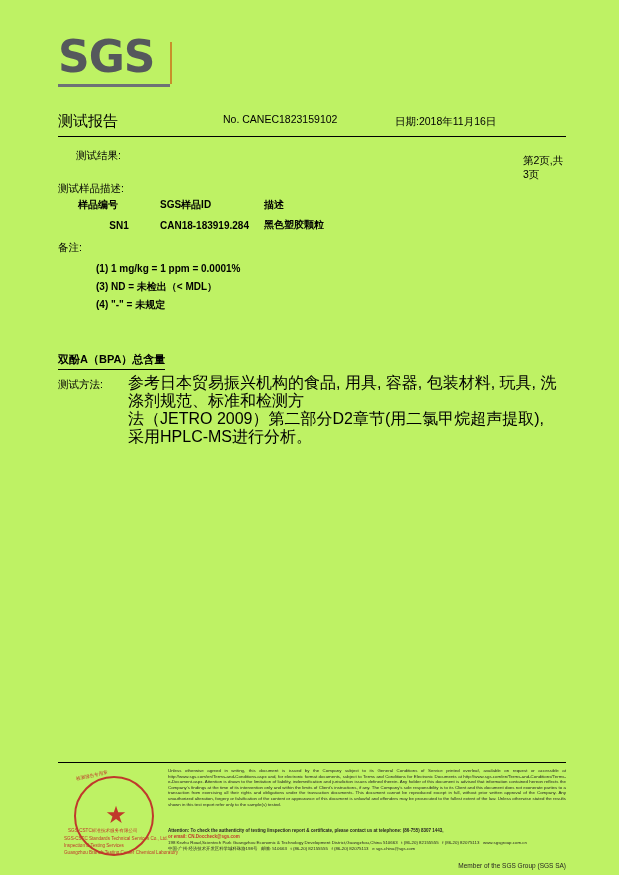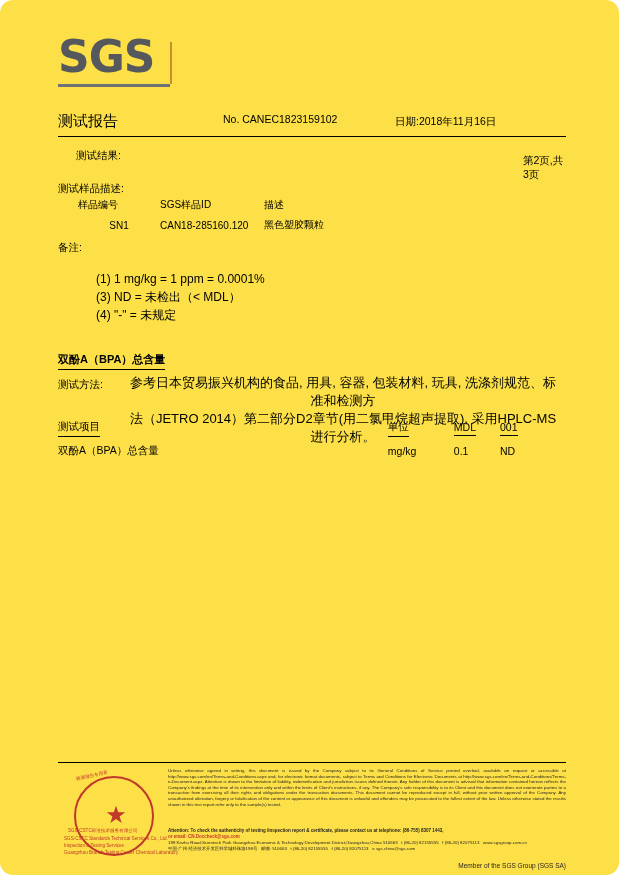--- a/index.html
+++ b/index.html
@@ -12,22 +12,21 @@
     height: 875px;
     font-family: "Liberation Sans", sans-serif;
     color: #000000;
     position: relative;
     overflow: hidden;
   }
   .page {
     position: relative;
     width: 619px;
     height: 875px;
-    background: #fde047;
-    border-radius: 13px;
+    background: #bef264;
   }
 
   
   .logo-block {
     position: absolute;
     left: 58px;
     top: 34px;
     width: 120px;
     height: 56px;
   }
@@ -112,63 +111,64 @@
 
   
   .sample-table {
     position: absolute;
     left: 78px;
     top: 198px;
     font-size: 10px;
     border-collapse: collapse;
   }
   .sample-table th {
-    font-weight: normal;
+    font-weight: bold;
     text-align: left;
     padding: 0 0 4px 0;
     font-size: 10px;
     white-space: nowrap;
   }
   .sample-table td {
     padding: 2px 0 0 0;
     font-size: 10px;
     white-space: nowrap;
+    font-weight: bold;
   }
   .col-a { width: 82px; text-align: center; }
   .col-b { width: 104px; }
   .col-c { width: 120px; margin-top: 24px; }
 
   .lbl-notes { left: 58px; top: 239px; }
   .note-list {
     position: absolute;
     left: 96px;
-    top: 270px;
-    font-size: 12px;
+    top: 260px;
+    font-size: 10px;
     line-height: 18px;
+    font-weight: bold;
   }
 
   
   .section-head {
     position: absolute;
     left: 58px;
     top: 352px;
     font-size: 11px;
     font-weight: bold;
     border-bottom: 1px solid #000;
     padding-bottom: 2px;
   }
   .lbl-method { left: 58px; top: 376px; }
   .method-body {
     position: absolute;
     left: 128px;
     top: 374px;
     width: 430px;
-    font-size: 13px;
+    font-size: 16px;
     line-height: 18px;
-    text-align: center;
   }
 
   
   .res-table {
     position: absolute;
     left: 58px;
     top: 418px;
     width: 508px;
     font-size: 10.5px;
     border-collapse: collapse;
@@ -316,59 +316,41 @@
     <thead>
       <tr>
         <th class="col-a">样品编号</th>
         <th class="col-b">SGS样品ID</th>
         <th class="col-c">描述</th>
       </tr>
     </thead>
     <tbody>
       <tr>
         <td class="col-a">SN1</td>
-        <td class="col-b">CAN18-285160.120</td>
+        <td class="col-b">CAN18-183919.284</td>
         <td class="col-c">黑色塑胶颗粒</td>
       </tr>
     </tbody>
   </table>
 
   <div class="body-text lbl-notes">备注:</div>
   <div class="note-list">
     <div>(1) 1 mg/kg = 1 ppm = 0.0001%</div>
     <div>(3) ND = 未检出（&lt; MDL）</div>
     <div>(4) "-" = 未规定</div>
   </div>
 
   <div class="section-head">双酚A（BPA）总含量</div>
 
   <div class="body-text lbl-method">测试方法:</div>
   <div class="method-body">
     <div>参考日本贸易振兴机构的食品, 用具, 容器, 包装材料, 玩具, 洗涤剂规范、标准和检测方</div>
-    <div>法（JETRO 2014）第二部分D2章节(用二氯甲烷超声提取), 采用HPLC-MS进行分析。</div>
-  </div>
-
-  <table class="res-table">
-    <thead>
-      <tr>
-        <th class="rc-item"><span>测试项目</span></th>
-        <th class="rc-unit"><span>单位</span></th>
-        <th class="rc-mdl"><span>MDL</span></th>
-        <th class="rc-val"><span>001</span></th>
-      </tr>
-    </thead>
-    <tbody>
-      <tr>
-        <td class="rc-item">双酚A（BPA）总含量</td>
-        <td class="rc-unit">mg/kg</td>
-        <td class="rc-mdl">0.1</td>
-        <td class="rc-val">ND</td>
-      </tr>
-    </tbody>
-  </table>
+    <div>法（JETRO 2009）第二部分D2章节(用二氯甲烷超声提取), 采用HPLC-MS进行分析。</div>
+  </div>
+
 
   <div class="footer-rule"></div>
 
   <div class="stamp">
     <div class="stamp-circle"></div>
     <div class="stamp-star">★</div>
     <div class="stamp-ring-text">
       <div class="srt1">检测报告专用章</div>
       <div class="srt2">SGS-CSTC标准技术服务有限公司</div>
       <div class="srt3">SGS-CSTC Standards Technical Services Co., Ltd.</div>

